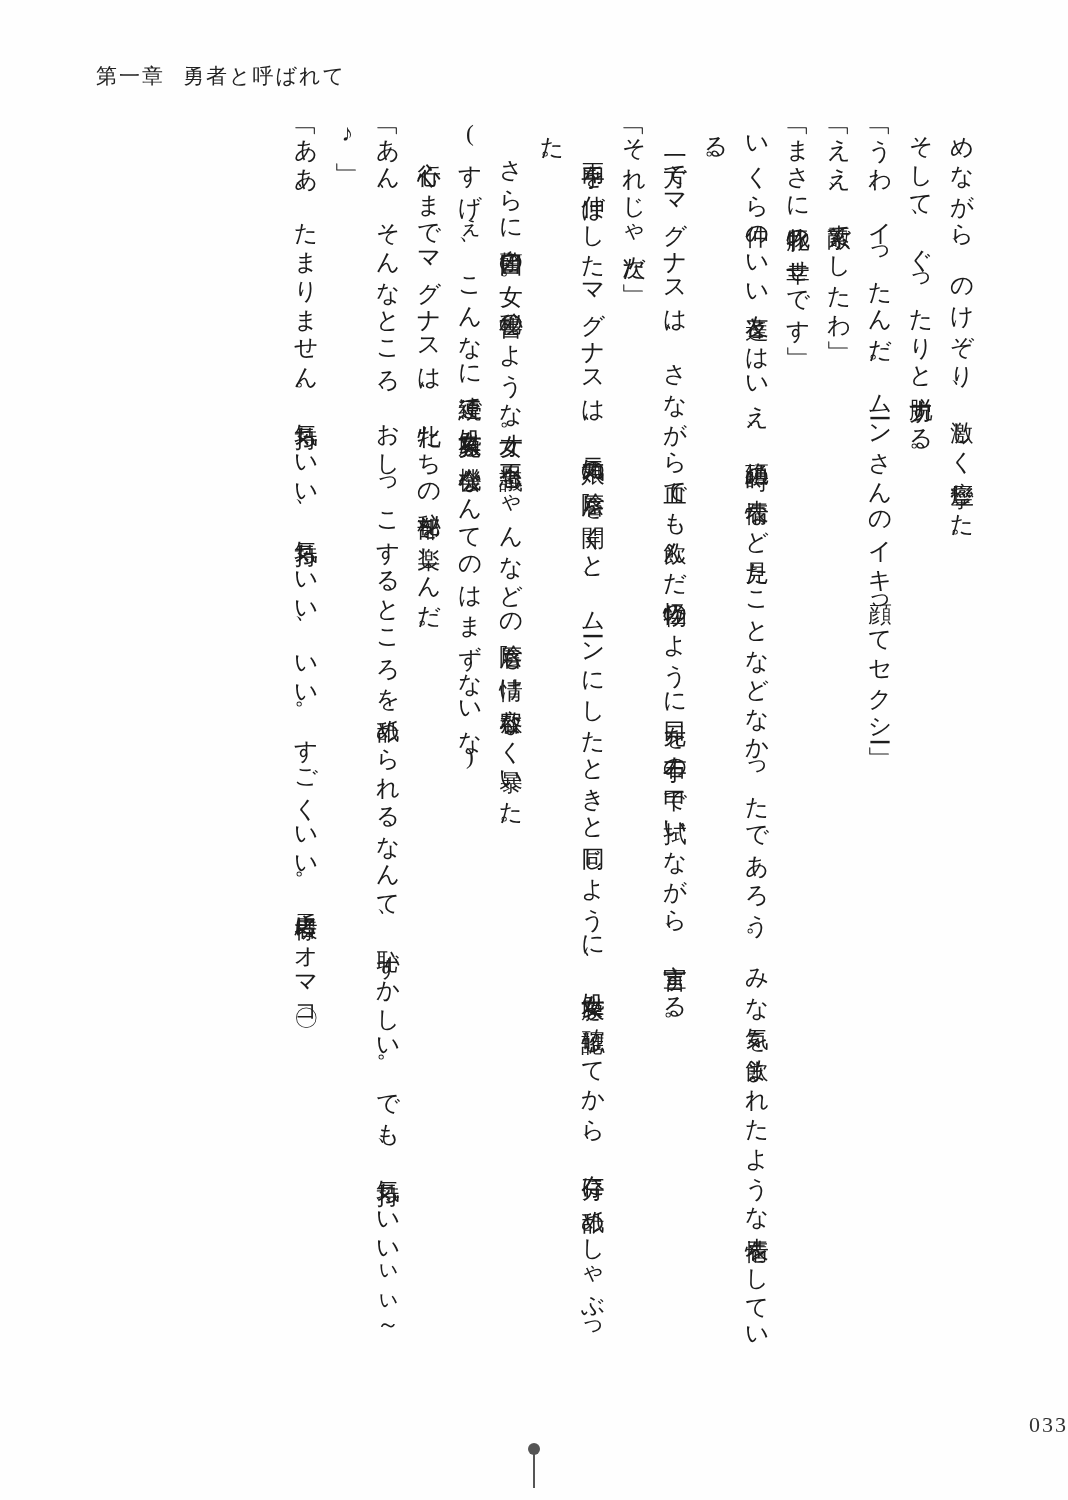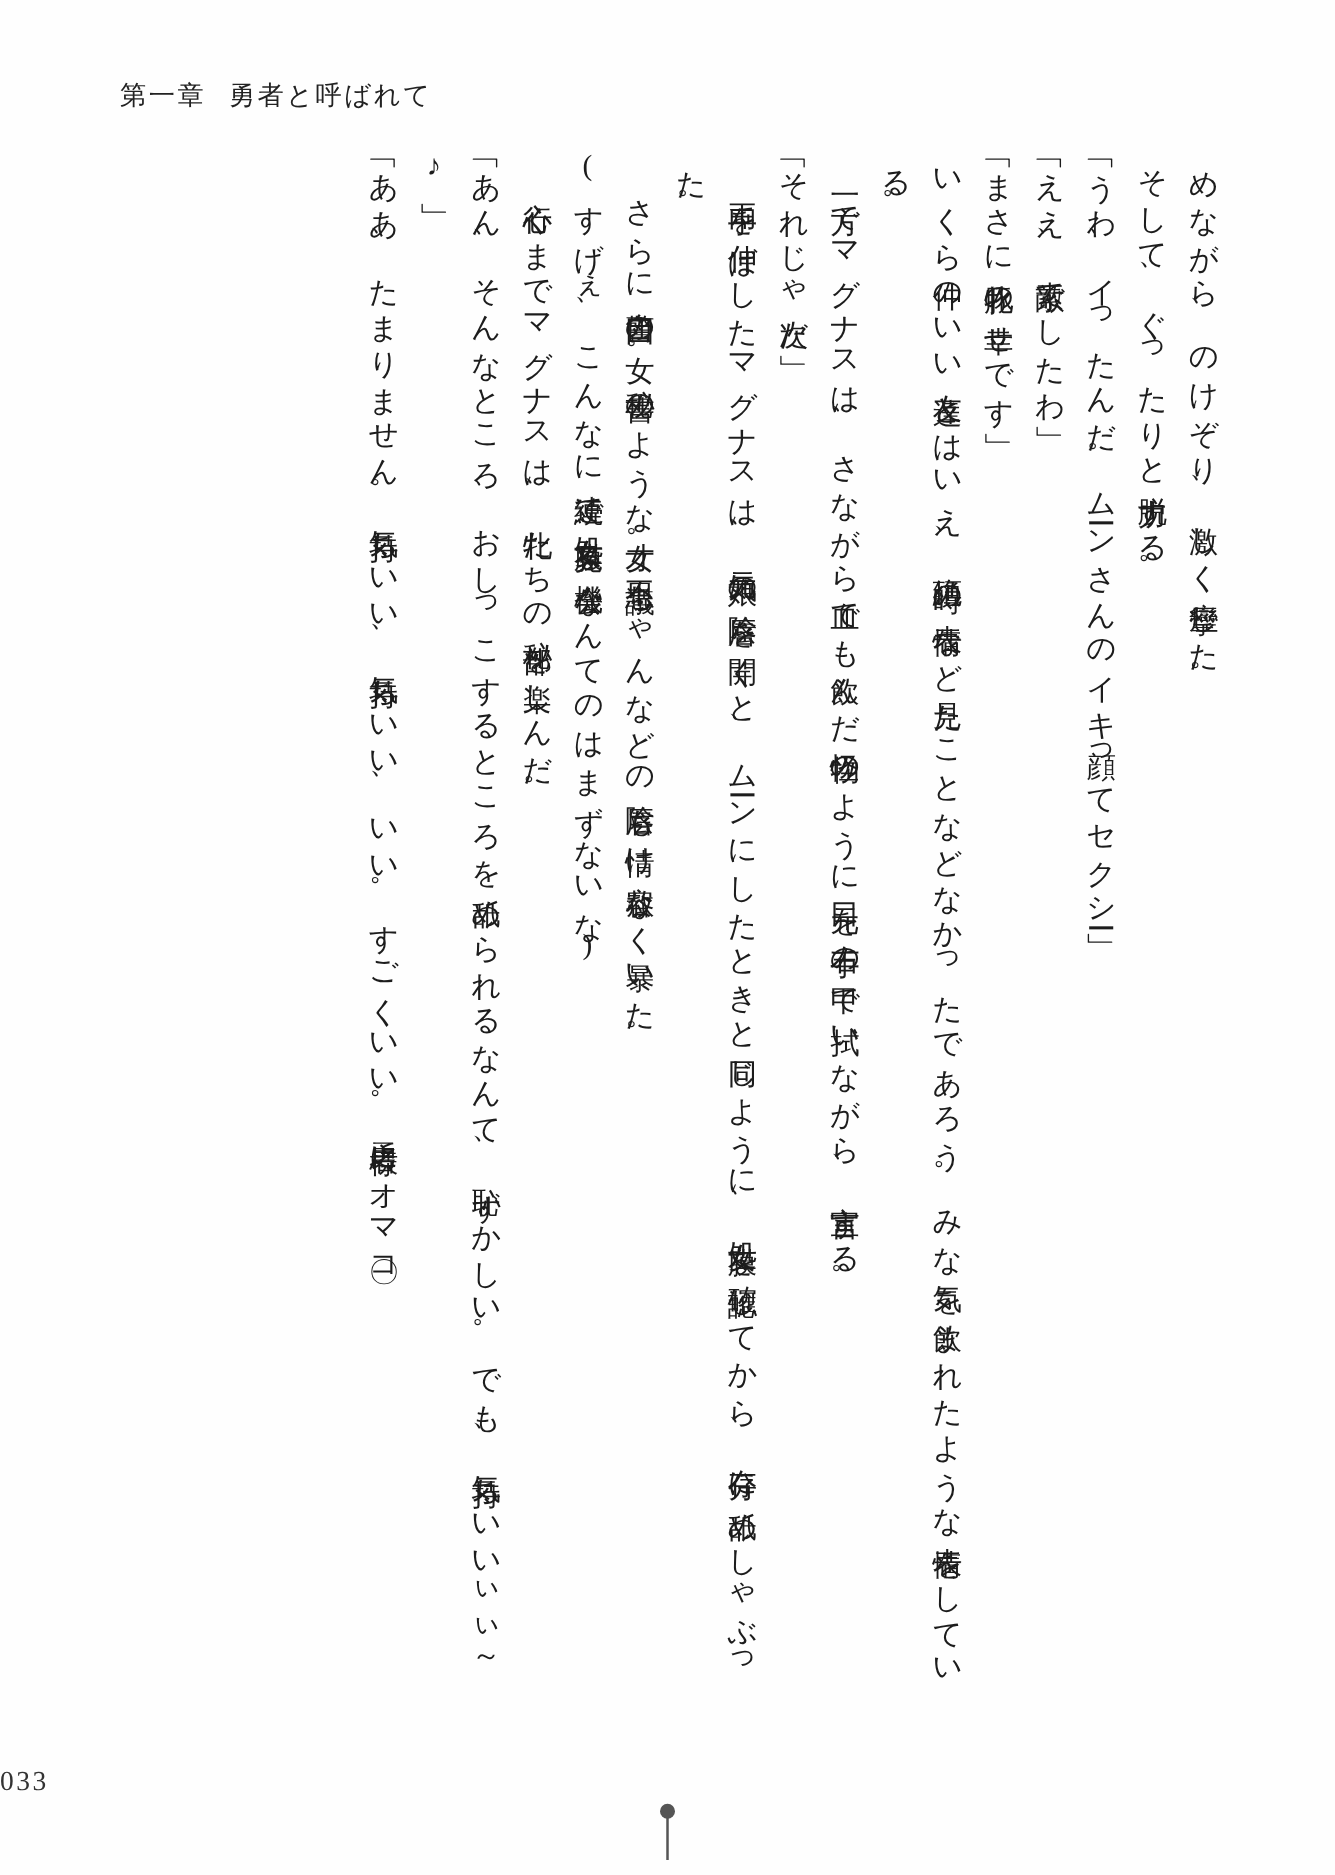--- a/index.html
+++ b/index.html
@@ -48,21 +48,21 @@
     text-indent: 0;
   }
   .body-text p.indent {
     text-indent: 24px;
   }
   .page-number {
     position: absolute;
     bottom: 62px;
     left: 0;
     width: 100%;
-    text-align: left;
+    text-align: right;
     font-size: 22px;
     letter-spacing: 2px;
     color: #333;
     font-family: "Liberation Serif", "DejaVu Serif", serif;
   }
   .footer-mark {
     position: absolute;
     bottom: 12px;
     left: 50%;
     transform: translateX(-50%);

